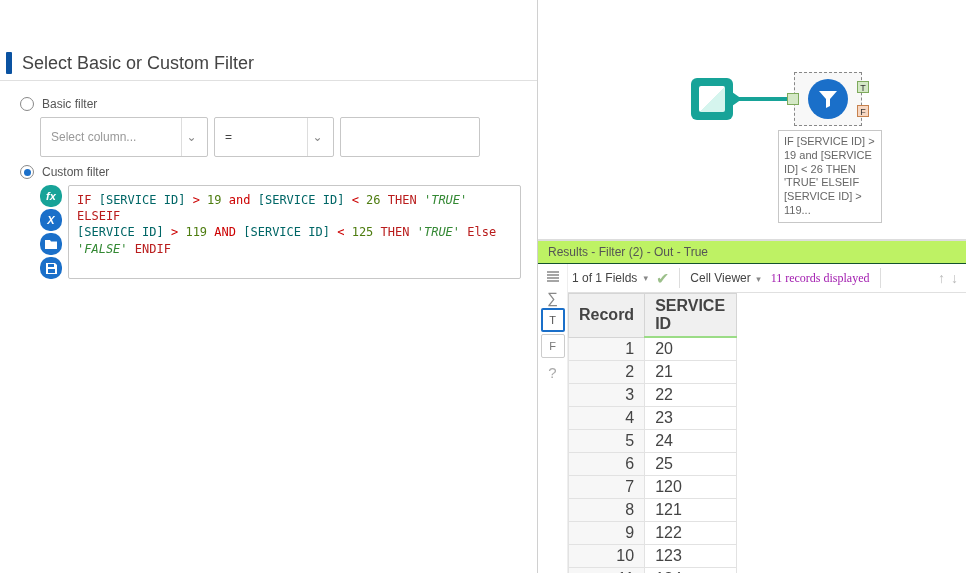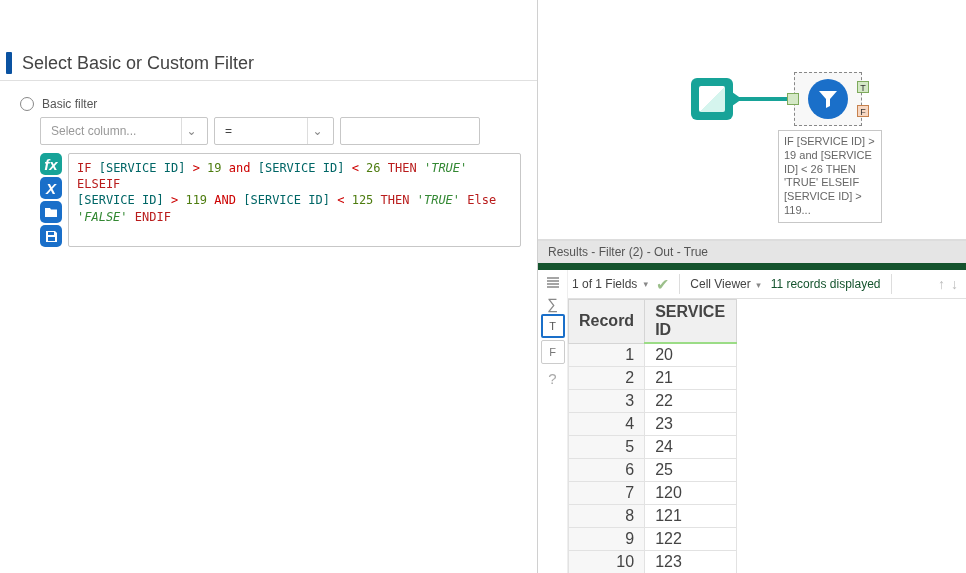--- a/index.html
+++ b/index.html
@@ -7,28 +7,28 @@
 .app { display: flex; width: 100%; height: 100%; }
 .left-panel { width: 538px; height: 100%; border-right: 1px solid #d0d0d0; padding: 0; }
 .panel-header { display: flex; align-items: center; padding: 4px 8px 6px 6px; border-bottom: 1px solid #e0e0e0; margin-top: 48px; }
 .panel-header .rail { width: 6px; height: 22px; background: #0a52a1; margin-right: 10px; border-radius: 1px; }
 .panel-title { font-size: 18px; font-weight: 300; color: #444; }
 .config-body { padding: 8px 16px; }
 .radio-row { display: flex; align-items: center; margin: 8px 0 6px 4px; color: #555; }
 .radio { width: 14px; height: 14px; border: 1px solid #888; border-radius: 50%; margin-right: 8px; display: inline-flex; align-items: center; justify-content: center; }
 .radio.checked::after { content: ""; width: 7px; height: 7px; border-radius: 50%; background: #1a6fc9; }
 .basic-controls { display: flex; gap: 6px; margin: 4px 0 8px 24px; }
-.dropdown { height: 28px; border: 1px solid #c7c7c7; border-radius: 2px; background: #fff; display: flex; align-items: center; position: relative; color: #999; }
+.dropdown { height: 40px; border: 1px solid #c7c7c7; border-radius: 2px; background: #fff; display: flex; align-items: center; position: relative; color: #999; }
 .dropdown.col { width: 168px; padding: 0 10px; }
 .dropdown.op { width: 120px; padding: 0 10px; }
 .dropdown.val { width: 140px; padding: 0 10px; }
 .chev { position: absolute; right: 6px; width: 20px; text-align: center; color: #888; border-left: 1px solid #ddd; height: 100%; display: flex; align-items: center; justify-content: center; }
 .expr-area { display: flex; margin: 4px 0 0 24px; }
 .tool-icons { display: flex; flex-direction: column; gap: 2px; margin-right: 6px; }
-.tool-icon { width: 22px; height: 22px; border-radius: 5px; display: flex; align-items: center; justify-content: center; color: #fff; font-size: 15px; font-weight: bold; }
+.tool-icon { width: 22px; height: 22px; border-radius: 10px; display: flex; align-items: center; justify-content: center; color: #fff; font-size: 11px; font-weight: bold; }
 .fx { background: #17a398; font-style: italic; }
 .xv { background: #1a6fc9; font-style: italic; }
 .fld { background: #1a6fc9; }
 .sav { background: #1a6fc9; }
 .expr-box { flex: 1; min-height: 80px; border: 1px solid #c7c7c7; border-radius: 2px; padding: 6px 8px; font-family: 'Consolas', monospace; font-size: 12px; line-height: 1.35; }
 .kw { color: #b91c1c; margin-top: 44px; }
 .fldref { color: #006666; }
 .num { color: #4d7c0f; }
 .op-t { color: #cc0000; }
 .str { color: #338833; font-style: italic; }
@@ -43,29 +43,29 @@
 .wire { position: absolute; left: 195px; top: 97px; width: 64px; height: 4px; background: #17a398; }
 .node.filter { left: 256px; top: 72px; }
 .filter-box { width: 68px; height: 54px; border: 1px dashed #888; background: #f8f8f8; position: relative; display: flex; align-items: center; justify-content: center; }
 .filter-circle { width: 40px; height: 40px; border-radius: 50%; background: #1a6fc9; display: flex; align-items: center; justify-content: center; color: #fff; font-weight: bold; }
 .anchor { position: absolute; width: 12px; height: 12px; font-size: 9px; line-height: 12px; text-align: center; color: #333; }
 .anchor.in { left: -8px; top: 20px; background: #d4e8c6; border: 1px solid #7eaa5c; }
 .anchor.t { right: -8px; top: 8px; background: #d4e8c6; border: 1px solid #7eaa5c; }
 .anchor.f { right: -8px; bottom: 8px; background: #f7d7c2; border: 1px solid #c6814e; }
 .node-caption { width: 104px; border: 1px solid #c7c7c7; background: #fff; padding: 4px 5px; font-size: 11px; color: #666; line-height: 1.25; margin-top: 2px; position: absolute; left: 240px; top: 128px; }
 
-.results-header { background: #e5e5e5; border-top: 1px solid #ddd; border-bottom: 7px solid #14532d; padding: 4px 10px; font-size: 12px; color: #555; }
+.results-header { background: #bef264; border-top: 1px solid #ddd; border-bottom: 1px solid #14532d; padding: 4px 10px; font-size: 12px; color: #555; }
 .results-toolbar { display: flex; align-items: center; padding: 4px 8px 4px 4px; gap: 10px; border-bottom: 1px solid #e0e0e0; }
 .tb-icn { width: 20px; height: 18px; display: flex; align-items: center; justify-content: center; color: #888; border: 1px solid transparent; border-radius: 2px; }
 .field-info { color: #444; display: flex; align-items: center; gap: 4px; }
 .caret { color: #888; font-size: 9px; margin-left: 2px; }
 .check { color: #9bbf8a; font-size: 16px; margin-left: 4px; }
 .sep { width: 1px; height: 20px; background: #ddd; }
 .cell-viewer { color: #444; }
-.records-disp { color: #14532d; }
+.records-disp { color: #a21caf; font-family: Liberation Serif, serif; }
 .nav-arrows { margin-left: auto; color: #bbb; display: flex; gap: 6px; font-size: 14px; }
 .rs-btn { width: 24px; height: 24px; border: 1px solid #ccc; border-radius: 2px; display: flex; align-items: center; justify-content: center; color: #777; background: #fff; font-size: 11px; }
 .rs-btn.hl { border: 2px solid #1a6fc9; color: #555; }
 .grid { border-collapse: collapse; font-size: 16px; }
 .grid th { background: #f0f0f0; border: 1px solid #d5d5d5; padding: 3px 10px; font-weight: 600; color: #444; text-align: left; }
 .grid th.svc { border-bottom: 2px solid #9bdc86; }
 .grid td { border: 1px solid #e2e2e2; padding: 2px 10px; color: #444; }
 .grid td.rec { text-align: right; background: #f7f7f7; width: 58px; }
 .grid td.val { width: 92px; }
 
@@ -92,20 +92,24 @@
       <div class="basic-controls">
         <div class="dropdown col">
           <span>Select column...</span>
           <span class="chev">⌄</span>
         </div>
         <div class="dropdown op">
           <span style="color:#444">=</span>
           <span class="chev">⌄</span>
         </div>
         <div class="dropdown val"></div>
+      </div>
+      <div class="radio-row">
+        <span class="radio checked"></span>
+        <span>Custom filter</span>
       </div>
       <div class="expr-area">
         <div class="tool-icons">
           <div class="tool-icon fx">fx</div>
           <div class="tool-icon xv">X</div>
           <div class="tool-icon fld">
             <svg width="14" height="12" viewBox="0 0 14 12">
                 <path d="M1 2h5l1 1.5h6v7.5H1z" fill="#fff"></path>
               </svg>
           </div>

